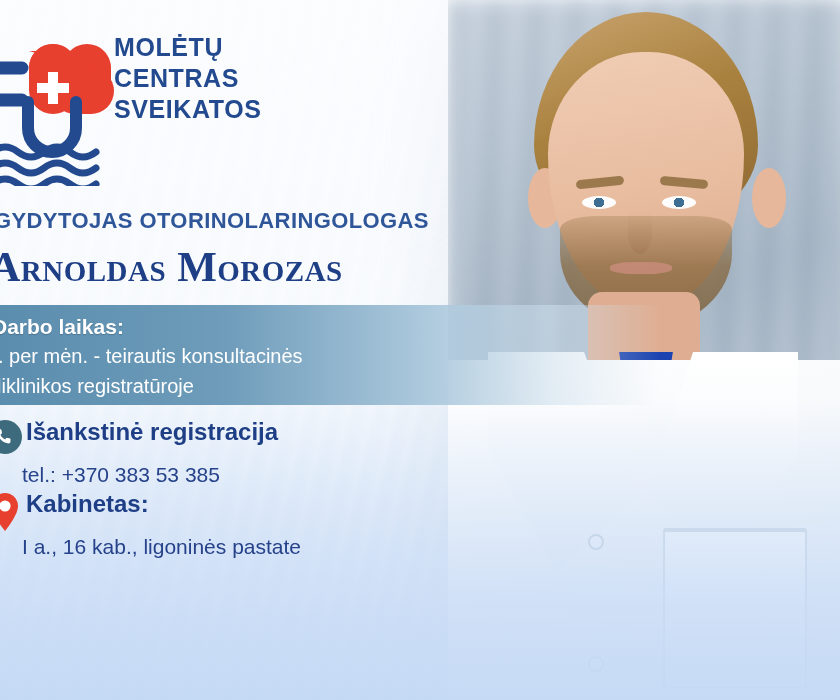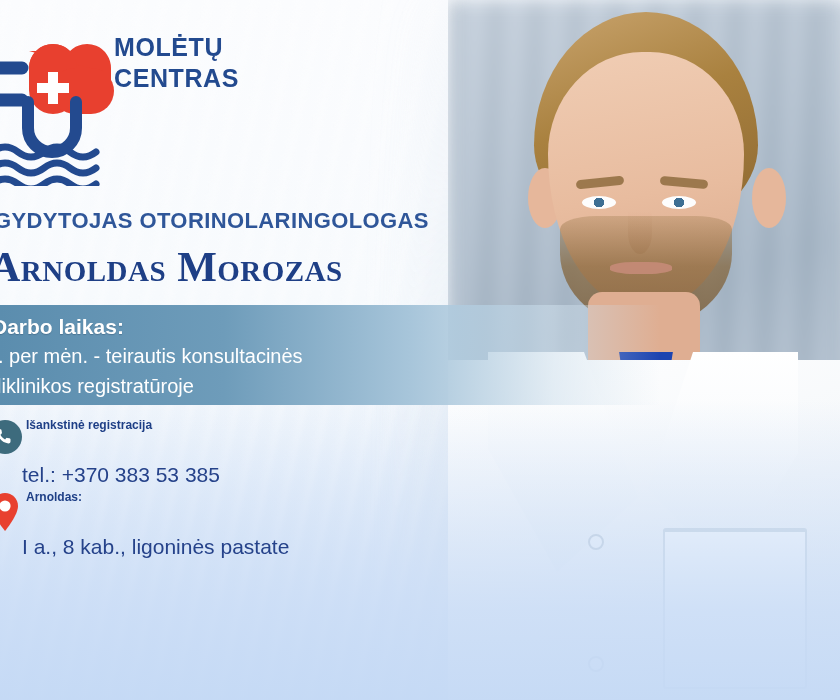--- a/index.html
+++ b/index.html
@@ -144,21 +144,21 @@
   #schedule .ttl{
     position:absolute;left:-8px;top:10px;font-size:21px;font-weight:700;white-space:nowrap;
     text-shadow:0 1px 1px rgba(40,70,95,.35);
   }
   #schedule .l1{position:absolute;left:-12px;top:40px;font-size:20px;white-space:nowrap;}
   #schedule .l2{position:absolute;left:-14px;top:70px;font-size:20px;white-space:nowrap;}
 
   
   .contact{position:absolute;left:0;}
   .c-ico{position:absolute;left:-12px;top:0;width:34px;height:34px;}
-  .c-ttl{position:absolute;left:26px;top:-2px;font-size:12px;font-weight:700;color:#1e3f86;white-space:nowrap;}
+  .c-ttl{position:absolute;left:26px;top:-2px;font-size:24px;font-weight:700;color:#1e3f86;white-space:nowrap;}
   .c-sub{position:absolute;left:22px;top:43px;font-size:21px;color:#25428a;white-space:nowrap;}
   #contact-phone{top:420px;}
   #contact-room{top:492px;}
 </style>
 </head>
 <body>
 
 <div id="card">
 
   <div class="bg-streaks"></div>
@@ -207,20 +207,21 @@
         <path d="M32 74 V100 a24 24 0 0 0 48 0 V74" fill="none" stroke="#234a8f" stroke-width="12" stroke-linecap="round"></path>
 
         <path d="M-4 124 q13 -10 26 0 t26 0 t26 0 t26 0" fill="none" stroke="#234a8f" stroke-width="7" stroke-linecap="round"></path>
         <path d="M-4 140 q13 -10 26 0 t26 0 t26 0 t26 0" fill="none" stroke="#234a8f" stroke-width="7" stroke-linecap="round"></path>
         <path d="M-4 156 q13 -10 26 0 t26 0 t26 0 t26 0" fill="none" stroke="#234a8f" stroke-width="7" stroke-linecap="round"></path>
       </svg>
     </div>
     <div class="logo-text">
       <div>MOLĖTŲ</div>
       <div>CENTRAS</div>
+      <div>SVEIKATOS</div>
     </div>
   </div>
 
   <div id="specialty">GYDYTOJAS OTORINOLARINGOLOGAS</div>
   <div id="doctor-name">Arnoldas Morozas</div>
 
   <div id="schedule">
     <div class="ttl">Darbo laikas:</div>
     <div class="l1">k. per mėn. - teirautis konsultacinės</div>
     <div class="l2">oliklinikos registratūroje</div>
@@ -237,17 +238,17 @@
     <div class="c-sub">tel.: +370 383 53 385</div>
   </div>
 
   <div class="contact" id="contact-room">
     <div class="c-ico">
       <svg width="34" height="40" viewBox="0 0 34 40">
         <path d="M17 1C9.8 1 4 6.8 4 14c0 9.4 13 25 13 25s13-15.6 13-25C30 6.8 24.2 1 17 1z" fill="#e8402f"></path>
         <circle cx="17" cy="14" r="5.6" fill="#ffffff"></circle>
       </svg>
     </div>
-    <div class="c-ttl">Arnoldas:</div>
-    <div class="c-sub">I a., 8 kab., ligoninės pastate</div>
+    <div class="c-ttl">Kabinetas:</div>
+    <div class="c-sub">I a., 16 kab., ligoninės pastate</div>
   </div>
 
 </div>
 
 </body></html>

